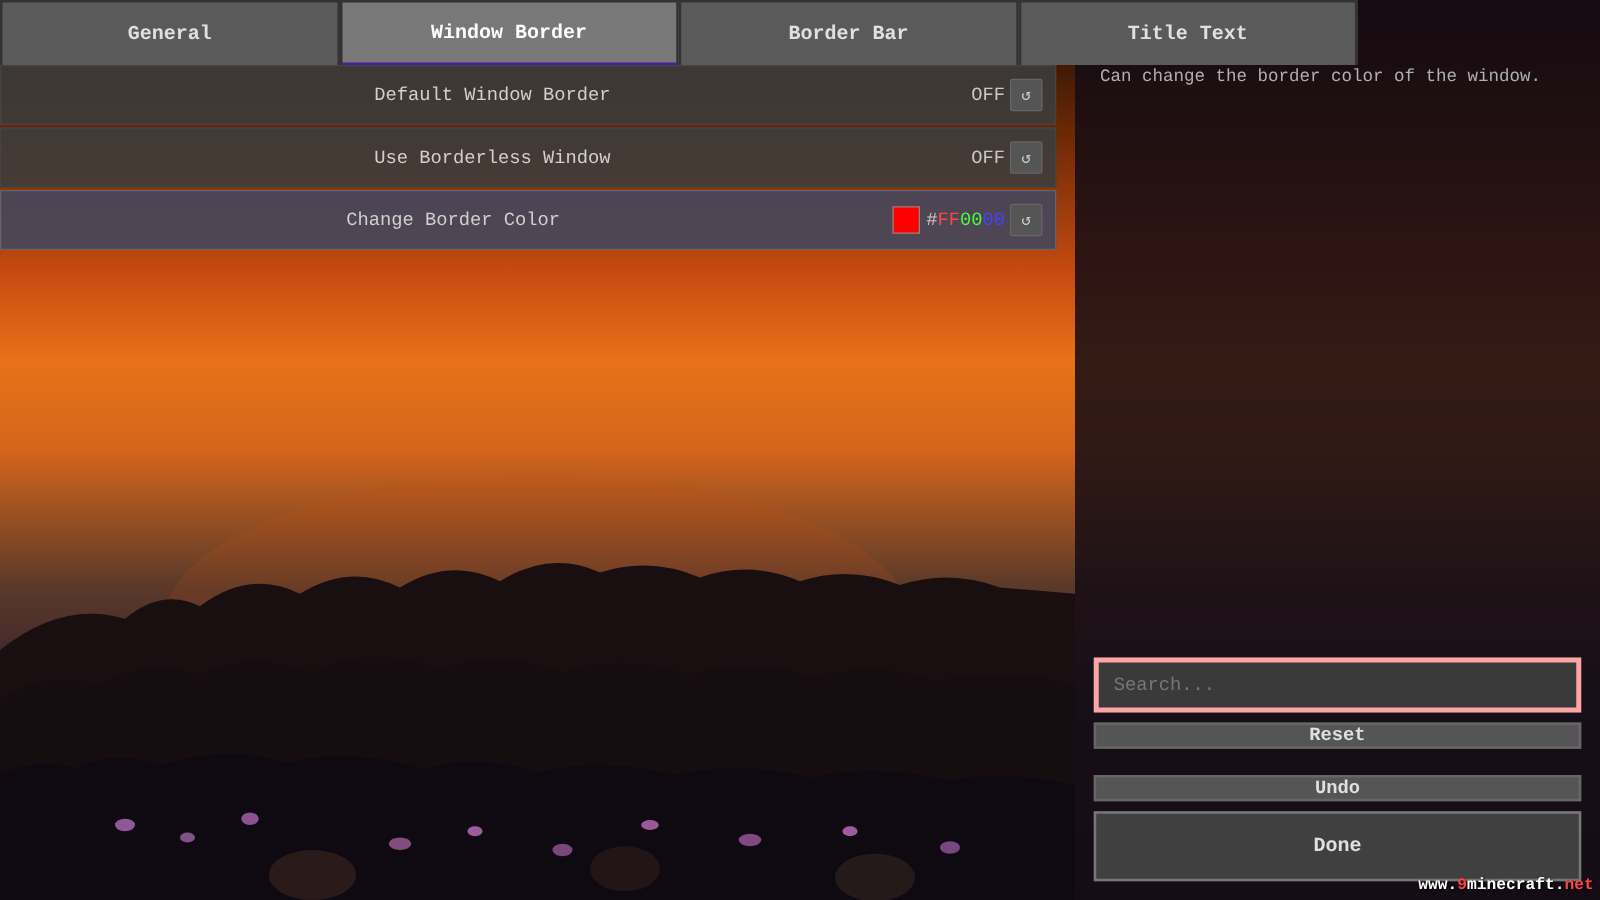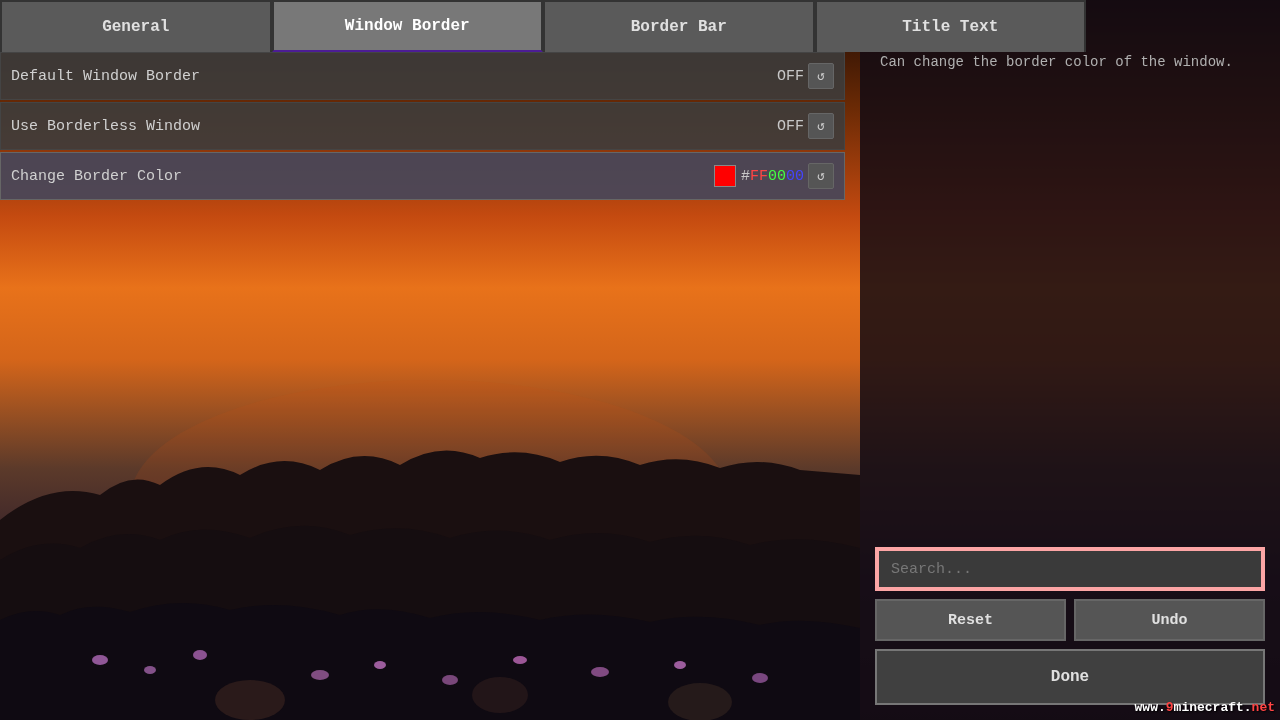--- a/index.html
+++ b/index.html
@@ -90,20 +90,21 @@
 
     .setting-row {
       display: flex;
       align-items: center;
       height: 48px;
       background: rgba(60, 60, 60, 0.88);
       border: 1px solid #444;
       margin-bottom: 2px;
       padding: 0 10px;
       cursor: pointer;
+      text-align: center;
     }
 
     .setting-row.active-row {
       background: rgba(70, 70, 90, 0.92);
       border-color: #666;
     }
 
     .setting-label {
       flex: 1;
       color: #d0d0d0;
@@ -194,21 +195,22 @@
       padding: 0 12px;
       outline: none;
     }
 
     .search-input::placeholder {
       color: #777;
     }
 
     .btn-row {
       display: flex;
-      gap: 8px;
+      gap: 21px;
+      flex-direction: column;
     }
 
     .ctrl-btn {
       flex: 1;
       height: 42px;
       background: #555;
       border: 2px solid #666;
       color: #e0e0e0;
       font-family: 'Courier New', Courier, monospace;
       font-size: 15px;

